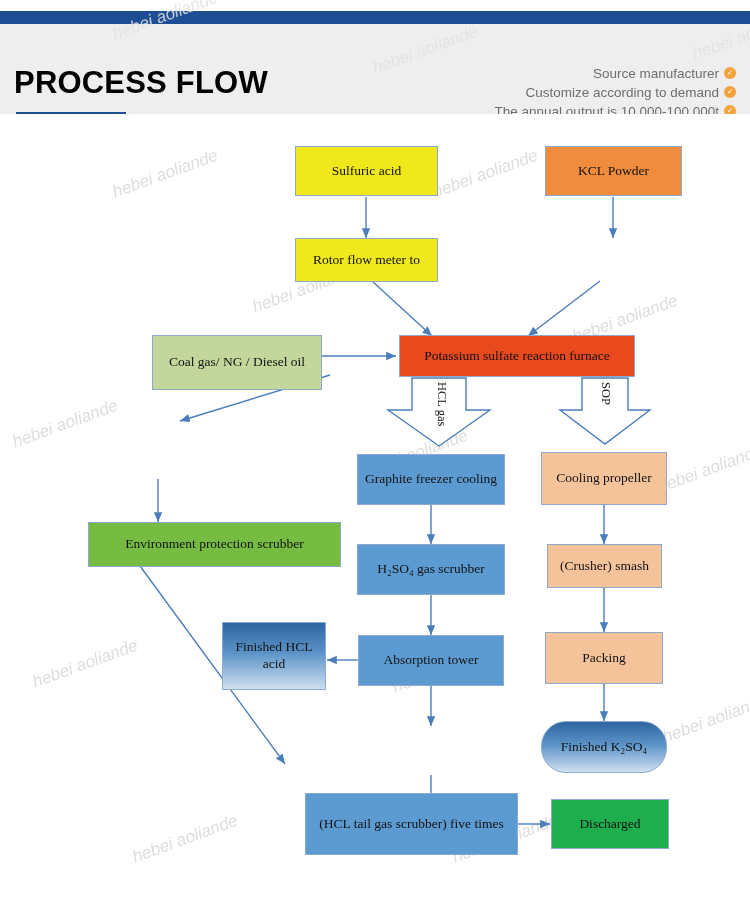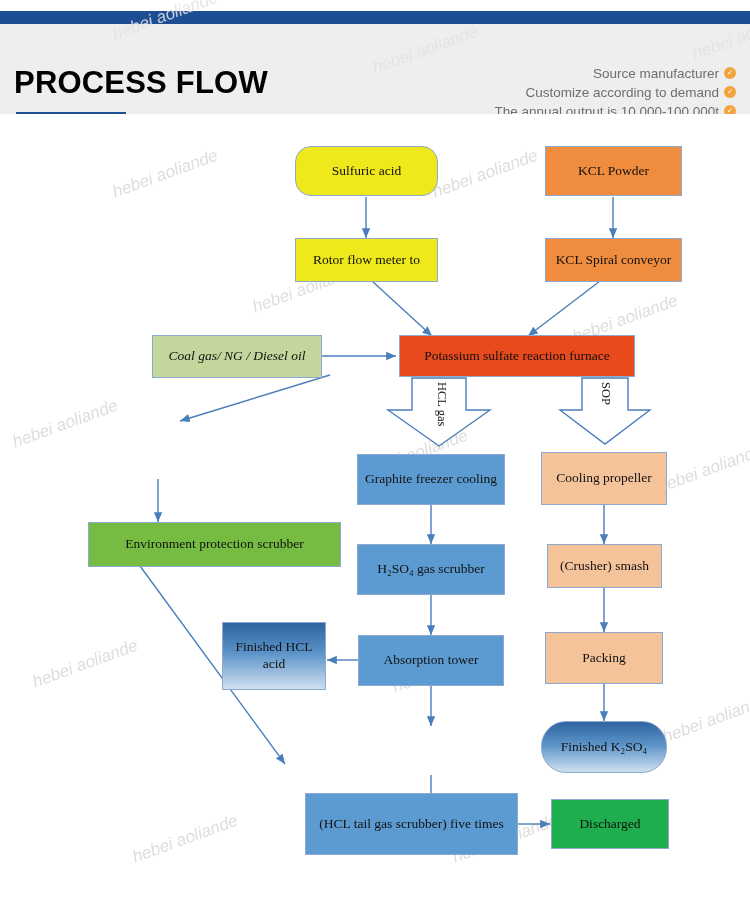--- a/index.html
+++ b/index.html
@@ -159,29 +159,28 @@
     </g>
 
     <path d="M412,264 L466,264 L466,296 L490,296 L439,332 L388,296 L412,296 Z" fill="#ffffff" stroke="#4a7ebb" stroke-width="1.4"></path>
 
     <path d="M582,264 L628,264 L628,296 L650,296 L605,330 L560,296 L582,296 Z" fill="#ffffff" stroke="#4a7ebb" stroke-width="1.4"></path>
   </svg>
 
   <div class="blockarrow-label" style="left:449px;top:268px;">HCL gas</div>
   <div class="blockarrow-label" style="left:613px;top:268px;">SOP</div>
 
-  <div class="node yellow" style="left:295px;top:32px;width:143px;height:50px;border-radius:16px;">Sulfuric acid</div>
+  <div class="node yellow" style="left:295px;top:32px;width:143px;height:50px;">Sulfuric acid</div>
 
   <div class="node orange" style="left:545px;top:32px;width:137px;height:50px;">KCL Powder</div>
 
   <div class="node yellow" style="left:295px;top:124px;width:143px;height:44px;">Rotor flow meter to</div>
 
-  <div class="node orange" style="left:545px;top:124px;width:137px;height:44px;">KCL Spiral conveyor</div>
-
-  <div class="node sage" style="left:152px;top:221px;width:170px;height:43px;font-style:italic;">Coal gas/ NG / Diesel oil</div>
+
+  <div class="node sage" style="left:152px;top:221px;width:170px;height:55px;">Coal gas/ NG / Diesel oil</div>
 
   <div class="node deep-orange" style="left:399px;top:221px;width:236px;height:42px;">Potassium sulfate reaction furnace</div>
 
 
   <div class="node lgreen" style="left:88px;top:408px;width:253px;height:45px;">Environment protection scrubber</div>
 
   <div class="node blue" style="left:357px;top:340px;width:148px;height:51px;">Graphite freezer cooling</div>
 
   <div class="node peach" style="left:541px;top:338px;width:126px;height:53px;">Cooling propeller</div>
 

